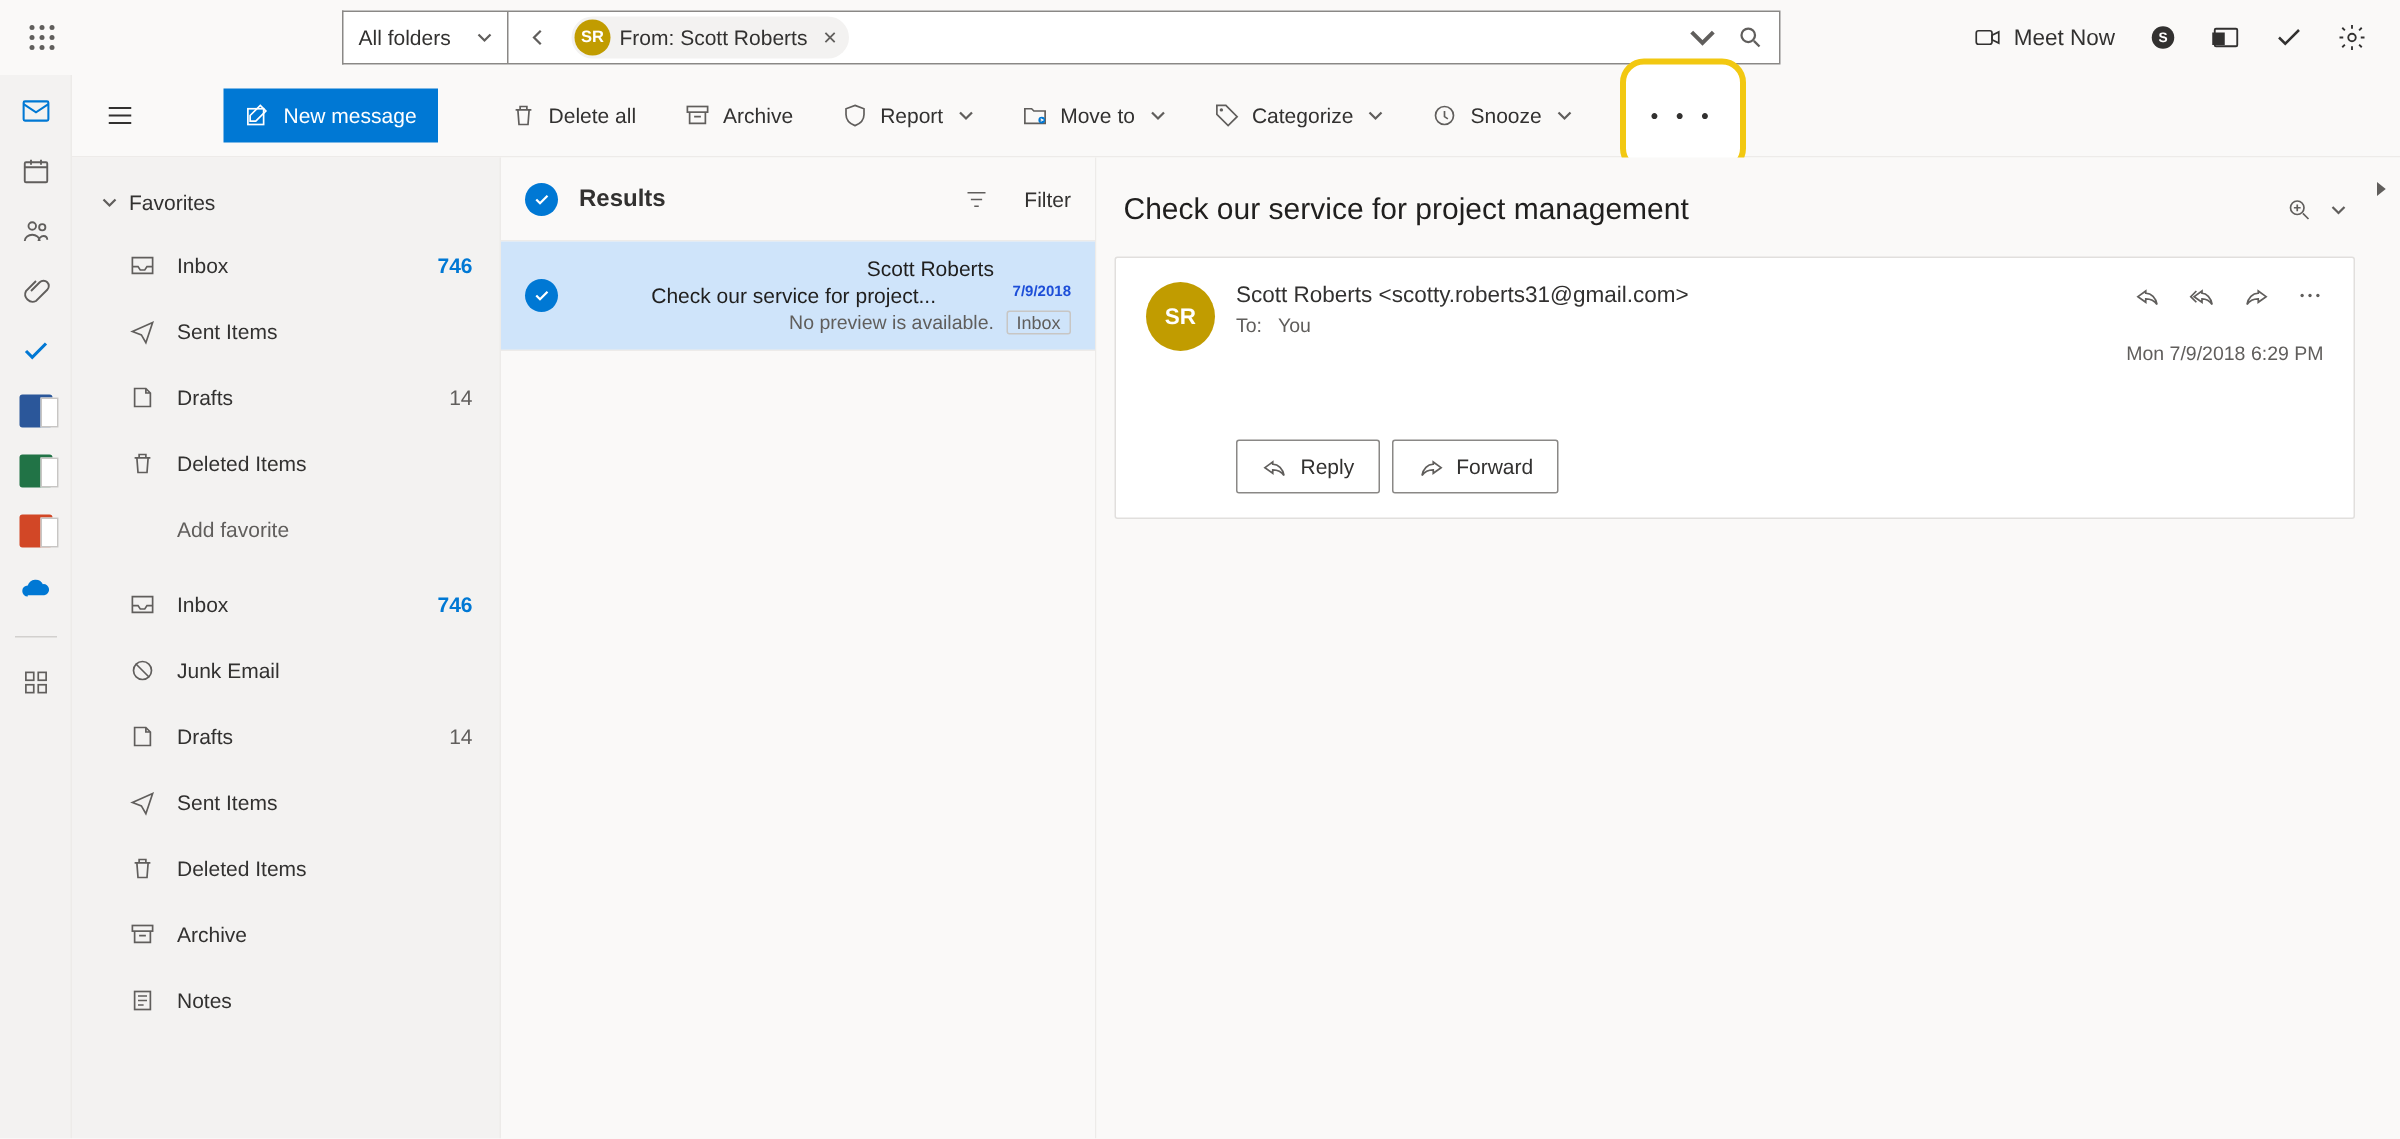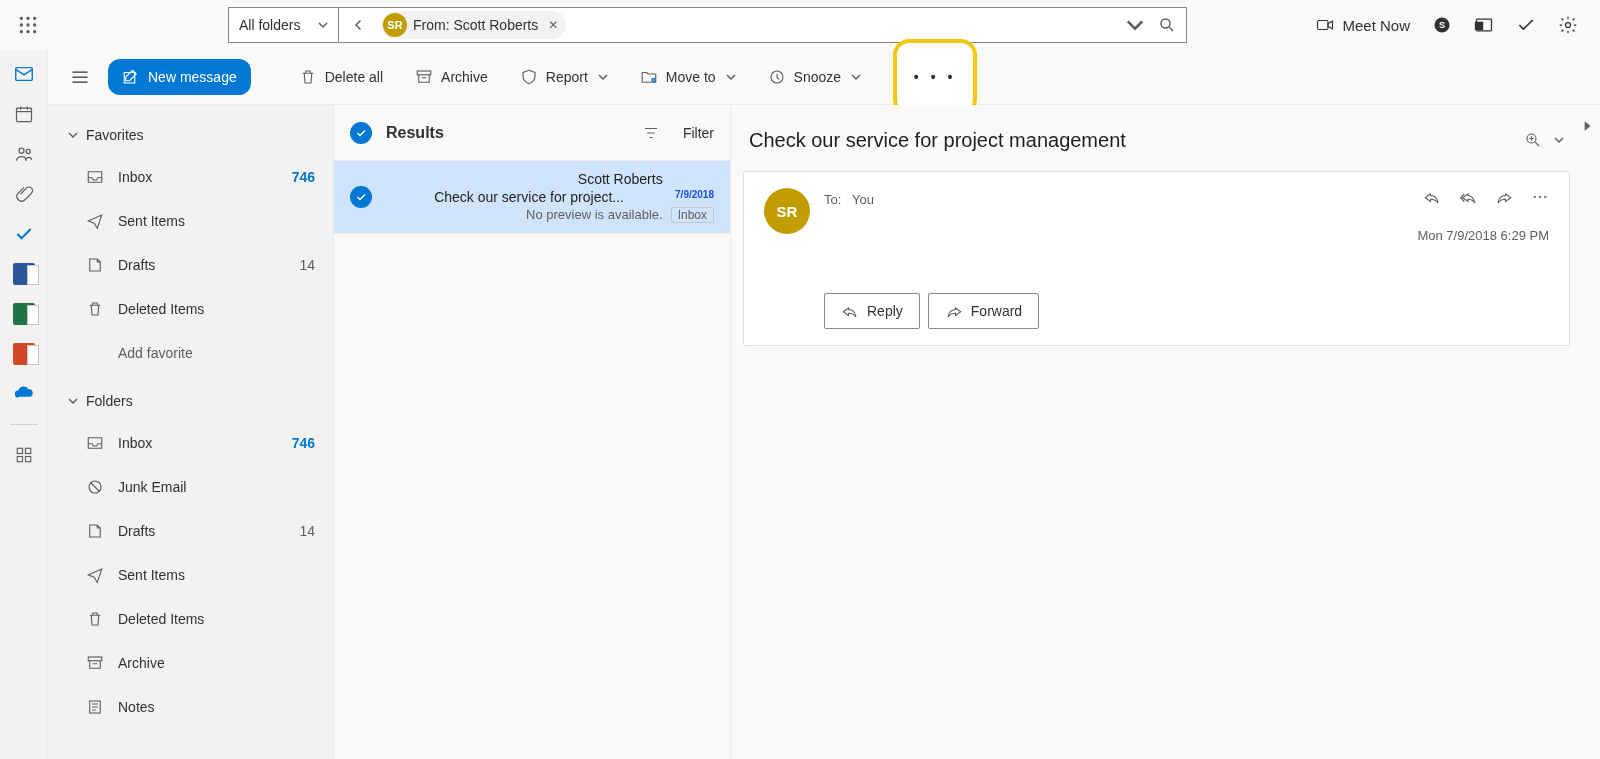--- a/index.html
+++ b/index.html
@@ -36,21 +36,21 @@
   .rail .excel { width: 22px; height: 22px; background: #217346; border-radius: 2px; position: relative; }
   .rail .excel::after { content: ""; position: absolute; right: -4px; top: 2px; width: 10px; height: 18px; background: #fff; border: 1px solid #c8c6c4; }
   .rail .ppt { width: 22px; height: 22px; background: #d24726; border-radius: 2px; position: relative; }
   .rail .ppt::after { content: ""; position: absolute; right: -4px; top: 2px; width: 10px; height: 18px; background: #fff; border: 1px solid #c8c6c4; }
   .rail .onedrive { color: #0078d4; }
 
   
   .main { flex: 1; display: flex; flex-direction: column; }
   .cmdbar { height: 55px; background: #faf9f8; border-bottom: 1px solid #edebe9; display: flex; align-items: center; padding: 0 12px; gap: 8px; }
   .hamburger { width: 40px; height: 40px; display: flex; align-items: center; justify-content: center; }
-  .btn-primary { background: #0078d4; color: #fff; height: 36px; border-radius: 12px; display: flex; align-items: center; padding: 0 14px; gap: 8px; font-size: 14px; }
+  .btn-primary { background: #0078d4; color: #fff; height: 36px; border-radius: 0; display: flex; align-items: center; padding: 0 14px; gap: 8px; font-size: 14px; margin-left: 41px; }
   .cmd { height: 36px; display: flex; align-items: center; gap: 8px; padding: 0 12px; color: #323130; font-size: 14px; }
   .cmd .chev { font-size: 10px; color: #605e5c; margin-left: 2px; }
   .more-highlight { width: 84px; height: 76px; border: 4px solid #f2c811; border-radius: 16px; background: #fff; display: flex; align-items: center; justify-content: center; margin-left: 12px; position: relative; top: 0; }
   .more-highlight .dots { letter-spacing: 4px; font-weight: bold; color: #323130; }
 
   
   .cols { flex: 1; display: flex; min-height: 0; }
 
   .nav { width: 286px; background: #f3f2f1; border-right: 1px solid #edebe9; padding-top: 10px; overflow: auto; }
   .nav-section { margin-bottom: 6px; }
@@ -281,20 +281,30 @@
             <circle cx="18" cy="16" r="3" fill="#0078d4"></circle>
             <path d="M17 15l2 1-2 1" stroke="#fff" stroke-width="1"></path>
           </svg>
         <span>Move to</span>
         <svg class="chev" viewBox="0 0 10 10">
             <path d="M1 3l4 4 4-4" stroke="#605e5c" stroke-width="1.5" fill="none"></path>
           </svg>
       </div>
       <div class="cmd">
         <svg class="icon" viewBox="0 0 24 24">
+            <path d="M3 3h8l10 10-8 8L3 11V3z" stroke="#605e5c" stroke-width="1.5" fill="none"></path>
+            <circle cx="7" cy="7" r="1.5" fill="#605e5c"></circle>
+          </svg>
+        <span>Categorize</span>
+        <svg class="chev" viewBox="0 0 10 10">
+            <path d="M1 3l4 4 4-4" stroke="#605e5c" stroke-width="1.5" fill="none"></path>
+          </svg>
+      </div>
+      <div class="cmd">
+        <svg class="icon" viewBox="0 0 24 24">
             <circle cx="12" cy="12" r="8" stroke="#605e5c" stroke-width="1.5" fill="none"></circle>
             <path d="M12 8v5l3 2" stroke="#605e5c" stroke-width="1.5" fill="none"></path>
           </svg>
         <span>Snooze</span>
         <svg class="chev" viewBox="0 0 10 10">
             <path d="M1 3l4 4 4-4" stroke="#605e5c" stroke-width="1.5" fill="none"></path>
           </svg>
       </div>
       <div class="more-highlight">
         <span class="dots">•  •  •</span>
@@ -336,26 +346,20 @@
                 <path d="M5 7h14M9 7V4h6v3M7 7l1 13h8l1-13" stroke="#605e5c" stroke-width="1.5" fill="none"></path>
               </svg>
             <span>Deleted Items</span>
           </div>
           <div class="nav-item" style="padding-left:70px; color:#605e5c;">
             <span>Add favorite</span>
           </div>
         </div>
 
         <div class="nav-section">
-          <div class="nav-header">
-            <svg class="chev" viewBox="0 0 10 10">
-                <path d="M1 3l4 4 4-4" stroke="#605e5c" stroke-width="1.5" fill="none"></path>
-              </svg>
-            <span>Folders</span>
-          </div>
           <div class="nav-item">
             <svg class="icon" viewBox="0 0 24 24">
                 <path d="M3 5h18v14H3zM3 13h5l2 3h4l2-3h5" stroke="#605e5c" stroke-width="1.5" fill="none"></path>
               </svg>
             <span>Inbox</span>
             <span class="count">746</span>
           </div>
           <div class="nav-item">
             <svg class="icon" viewBox="0 0 24 24">
                 <circle cx="12" cy="12" r="8" stroke="#605e5c" stroke-width="1.5" fill="none"></circle>
@@ -447,20 +451,21 @@
             <svg class="chev" viewBox="0 0 10 10">
                 <path d="M1 3l4 4 4-4" stroke="#605e5c" stroke-width="1.5" fill="none"></path>
               </svg>
           </div>
         </div>
 
         <div class="card">
           <div class="card-head">
             <div class="avatar-lg">SR</div>
             <div>
+              <div class="sender-line">Scott Roberts &lt;scotty.roberts31@gmail.com&gt;</div>
               <div class="to-line">
                 <span>To:</span>
                 &nbsp;
                 <span>You</span>
               </div>
             </div>
             <div class="meta-right">
               <div class="meta-icons">
                 <svg class="icon" viewBox="0 0 24 24">
                     <path d="M10 8L3 13l7 5v-3c5 0 8 2 10 5-1-6-5-10-10-10V8z" stroke="#605e5c" stroke-width="1.5" fill="none"></path>

